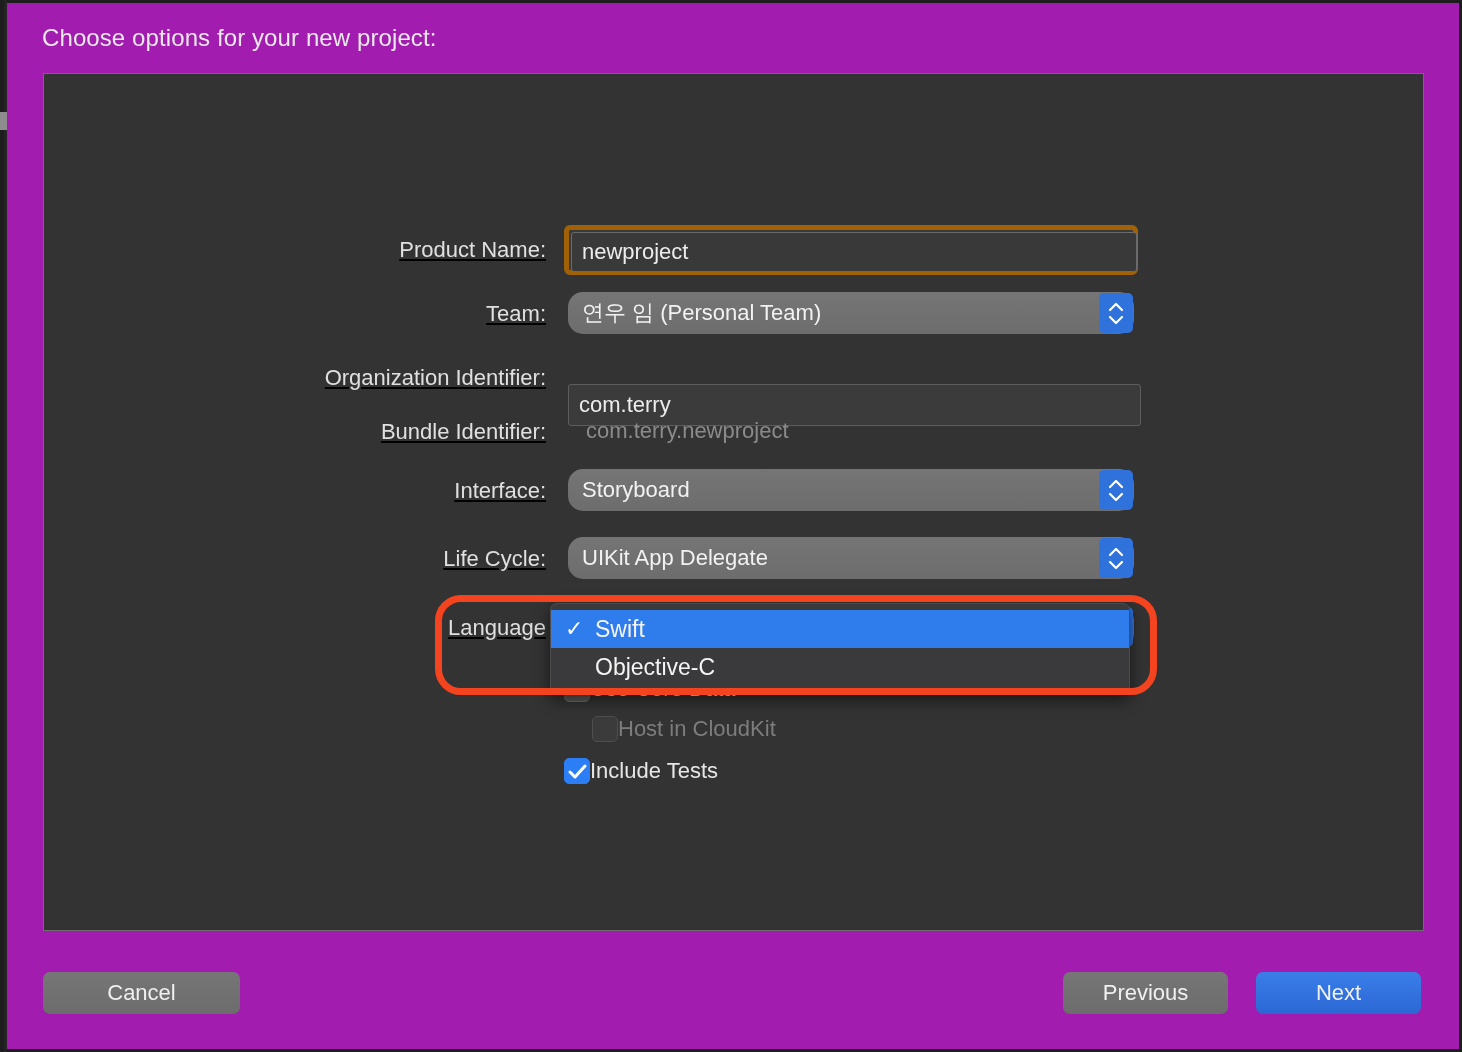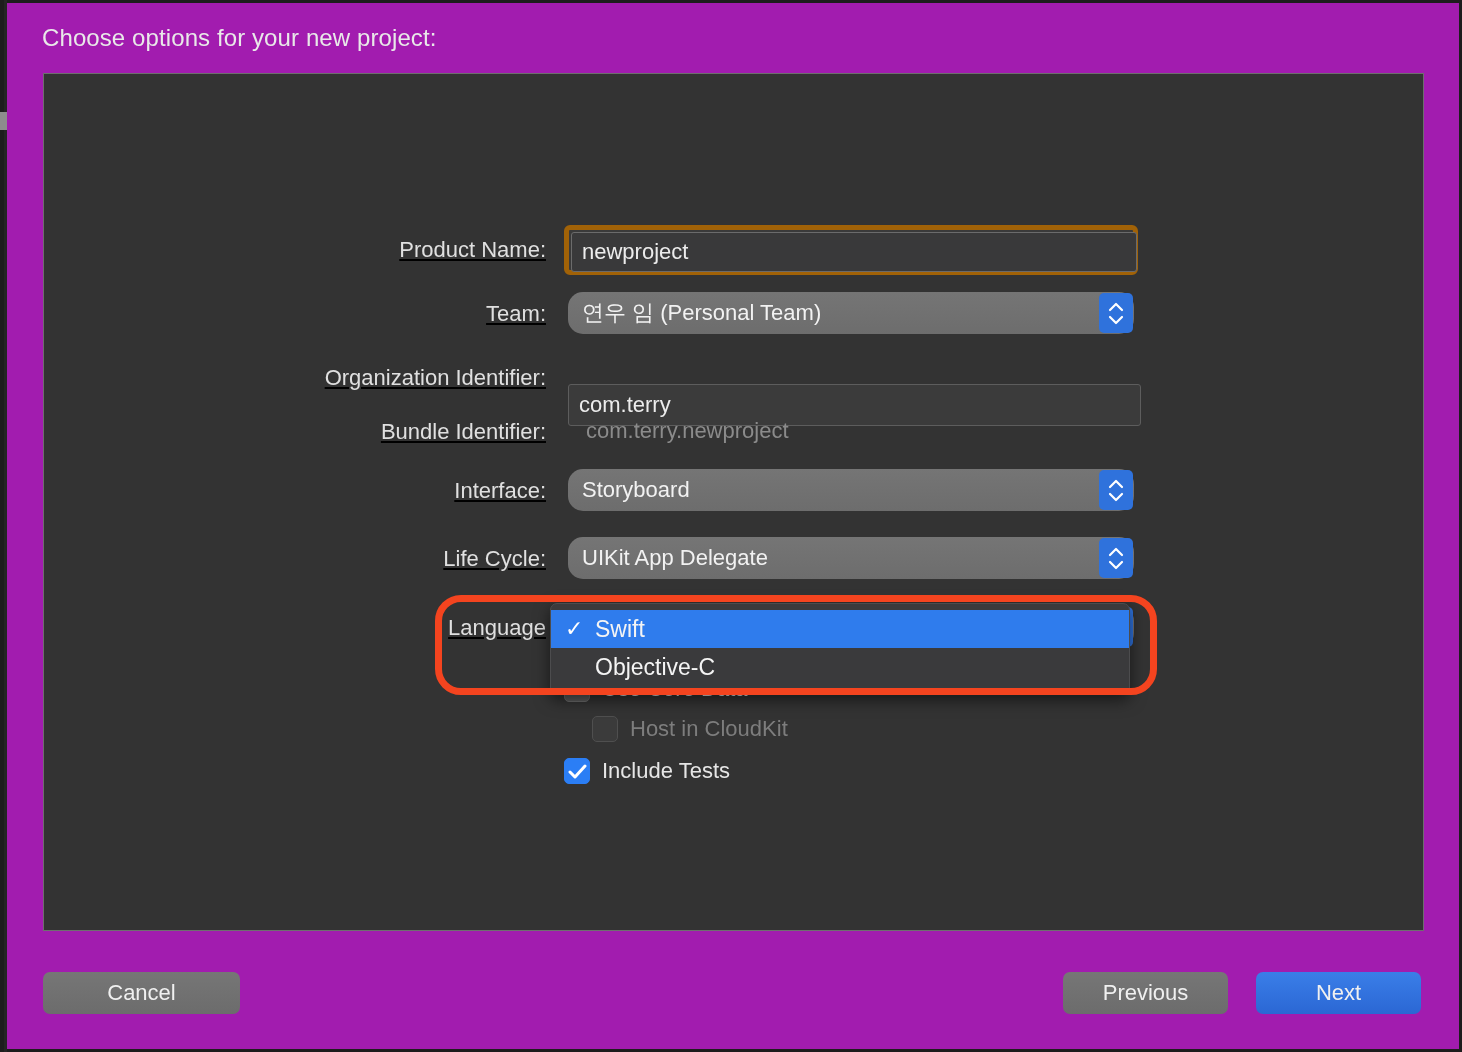--- a/index.html
+++ b/index.html
@@ -190,21 +190,20 @@
     justify-content: center;
     gap: 3px;
   }
   .stepper svg { display: block; }
 
   
   .check-row {
     position: absolute;
     display: flex;
     align-items: center;
-    gap: 12px;
     height: 34px;
   }
   .cbox {
     width: 26px; height: 26px;
     border-radius: 5px;
     flex: 0 0 auto;
     position: relative;
   }
   .cbox.checked {
     background: #2b7ef5;

